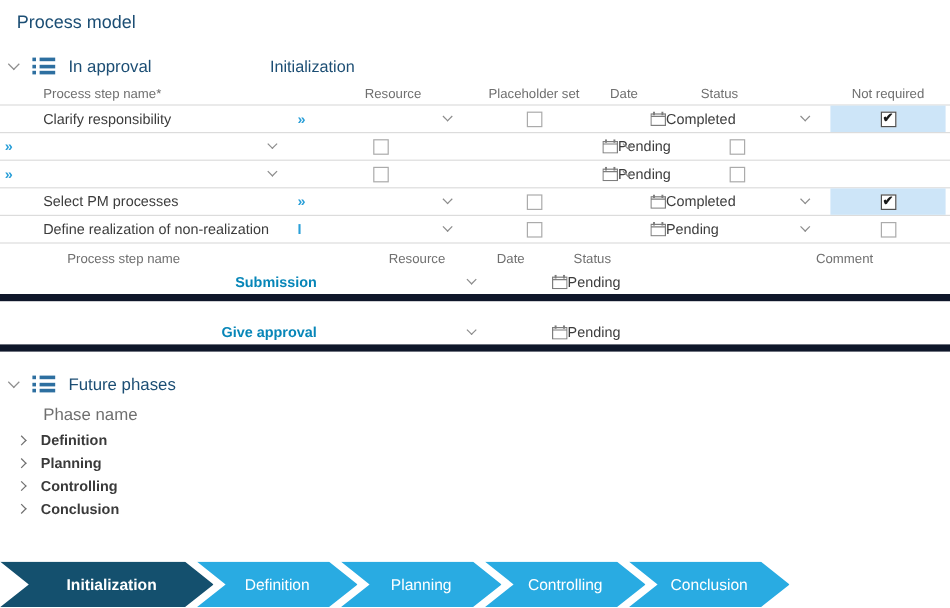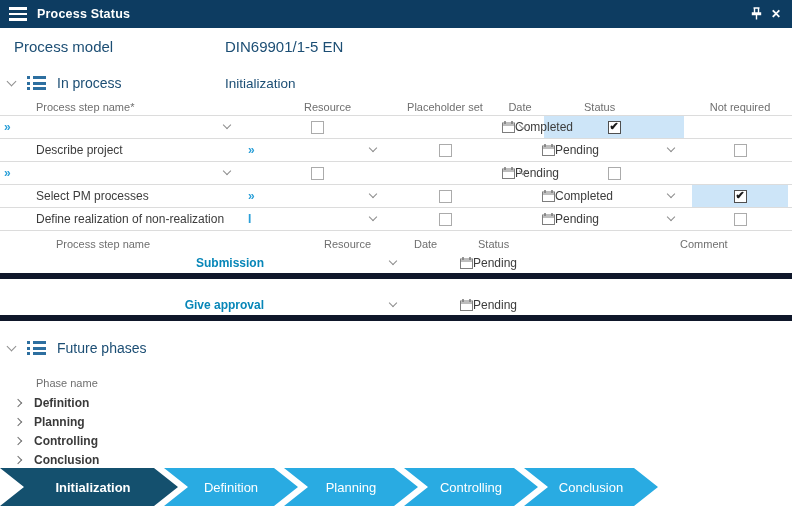--- a/index.html
+++ b/index.html
@@ -54,81 +54,67 @@
   .cb.checked:after { content:"✔"; position:absolute; left:1px; top:-2px; font-size:11px; font-weight:bold; color:#1a1a1a; }
   .c-status { position:relative; height:100%; display:flex; align-items:center; padding-left:2px; }
   .cal { flex:0 0 auto; }
   .nr-cell { height:100%; margin:0 4px; display:flex; align-items:center; justify-content:center; }
   .nr-cell.hl { background:#cde5f8; }
   .step-link { color:#0786b8; font-weight:bold; font-size:12px; cursor:pointer; }
   .trow2 { height:26px; border-bottom:6px solid #0f172a; font-size:12px; color:#3c3c3c;text-align:right; }
   .trow2.gap { margin-top:16px; }
 
   
-  .phase-col-hdr { margin:18px 0 4px 36px; font-size:11px; color:#6f6f6f; }
+  .phase-col-hdr { margin:6px 0 4px 36px; font-size:14px; color:#6f6f6f; }
   .tree-item { display:flex; align-items:center; height:19px; padding-left:15px; cursor:pointer; }
   .tree-item .chv { width:6px; height:6px; border-color:#6f6f6f; border-width:1.5px; }
   .tree-item .t-lbl { margin-left:13px; font-size:12px; font-weight:bold; color:#3a3a3a; }
 
   
   .phase-flow { position:absolute; left:0; top:468px; width:792px; height:38px; display:flex; }
   .pf-seg { height:38px; width:134px; background:#29abe2; color:#fff; font-size:13px;
             display:flex; align-items:center; justify-content:center; cursor:pointer;
             clip-path:polygon(0 0, calc(100% - 24px) 0, 100% 50%, calc(100% - 24px) 100%, 0 100%, 24px 50%); }
   .pf-seg:first-child { width:178px; padding-left:8px; }
   .pf-seg + .pf-seg { margin-left:-14px; }
   .pf-seg.active { background:#14506e; font-weight:bold; }
 </style>
 </head>
 <body>
 
 <div class="app">
 
-  <div class="titlebar">
-    <span class="hamburger">
-        <i></i>
-        <i></i>
-        <i></i>
-      </span>
-    <span class="ttl">Process Status</span>
-    <span class="tb-ico tb-pin">
-      <svg width="13" height="14" viewBox="0 0 13 14">
-          <path d="M3.5 1 h6 M4.5 1 v5 M8.5 1 v5 M2.5 6 h8 l0 1.5 h-8 z M6.5 7.5 v5" stroke="#ffffff" stroke-width="1.4" fill="none"></path>
-        </svg>
-    </span>
-    <span class="tb-ico tb-close">✕</span>
-  </div>
 
   <div class="model-row">
     <span class="lbl">Process model</span>
-    <span class="val">DIN69901/1-5 EN</span>
   </div>
 
   <div class="sec-hdr">
     <span class="chv down"></span>
     <span class="list-ico">
         <i></i>
         <i></i>
         <i></i>
       </span>
-    <span class="sec-ttl">In process</span>
+    <span class="sec-ttl">In approval</span>
     <span class="sec-phase">Initialization</span>
   </div>
 
   <div>
     <div class="grid1 thead bline">
       <div class="c-name">Process step name*</div>
       <div class="h-res">Resource</div>
       <div class="h-center">Placeholder set</div>
       <div class="h-center">Date</div>
       <div class="h-status1">Status</div>
       <div class="h-center">Not required</div>
     </div>
 
     <div class="grid1 trow">
+      <div class="c-name">Clarify responsibility</div>
       <div class="c-res">
           <span class="res-link">»</span>
           <span class="dd-chv"></span>
         </div>
       <div class="c-check">
           <span class="cb"></span>
         </div>
       <div></div>
       <div class="c-status">
           <svg class="cal" width="13" height="12" viewBox="0 0 13 12">
@@ -139,21 +125,20 @@
           </svg>
           <span>Completed</span>
           <span class="dd-chv"></span>
         </div>
       <div class="nr-cell hl">
           <span class="cb checked"></span>
         </div>
     </div>
 
     <div class="grid1 trow">
-      <div class="c-name">Describe project</div>
       <div class="c-res">
           <span class="res-link">»</span>
           <span class="dd-chv"></span>
         </div>
       <div class="c-check">
           <span class="cb"></span>
         </div>
       <div></div>
       <div class="c-status">
           <svg class="cal" width="13" height="12" viewBox="0 0 13 12">

